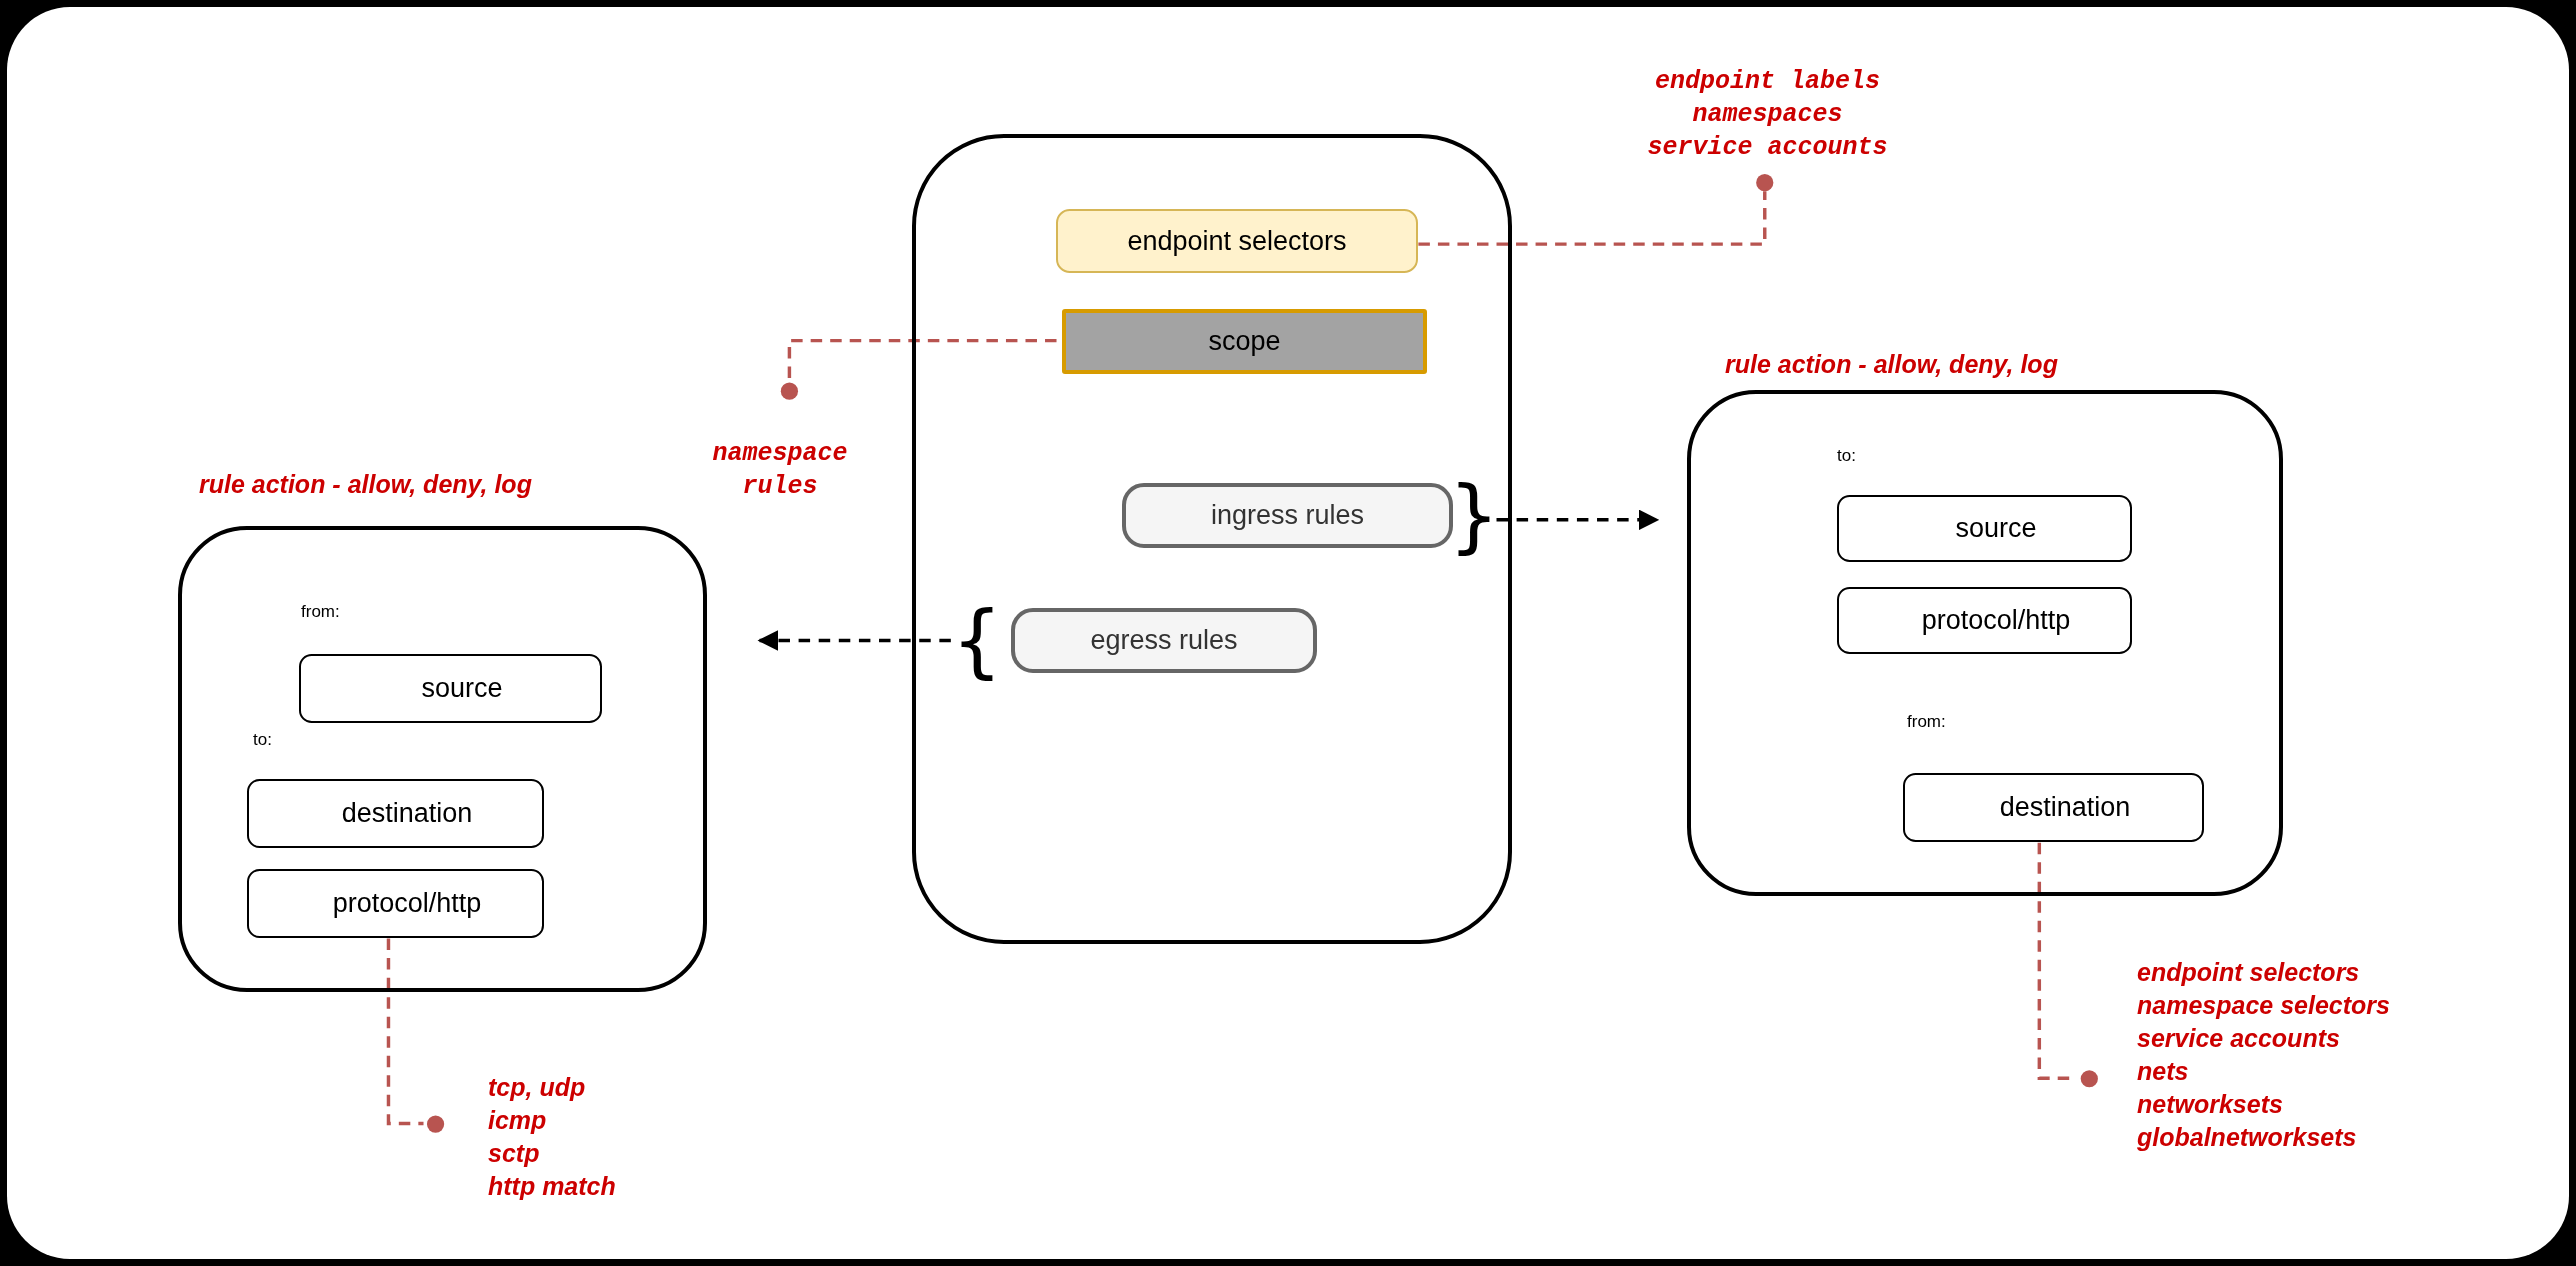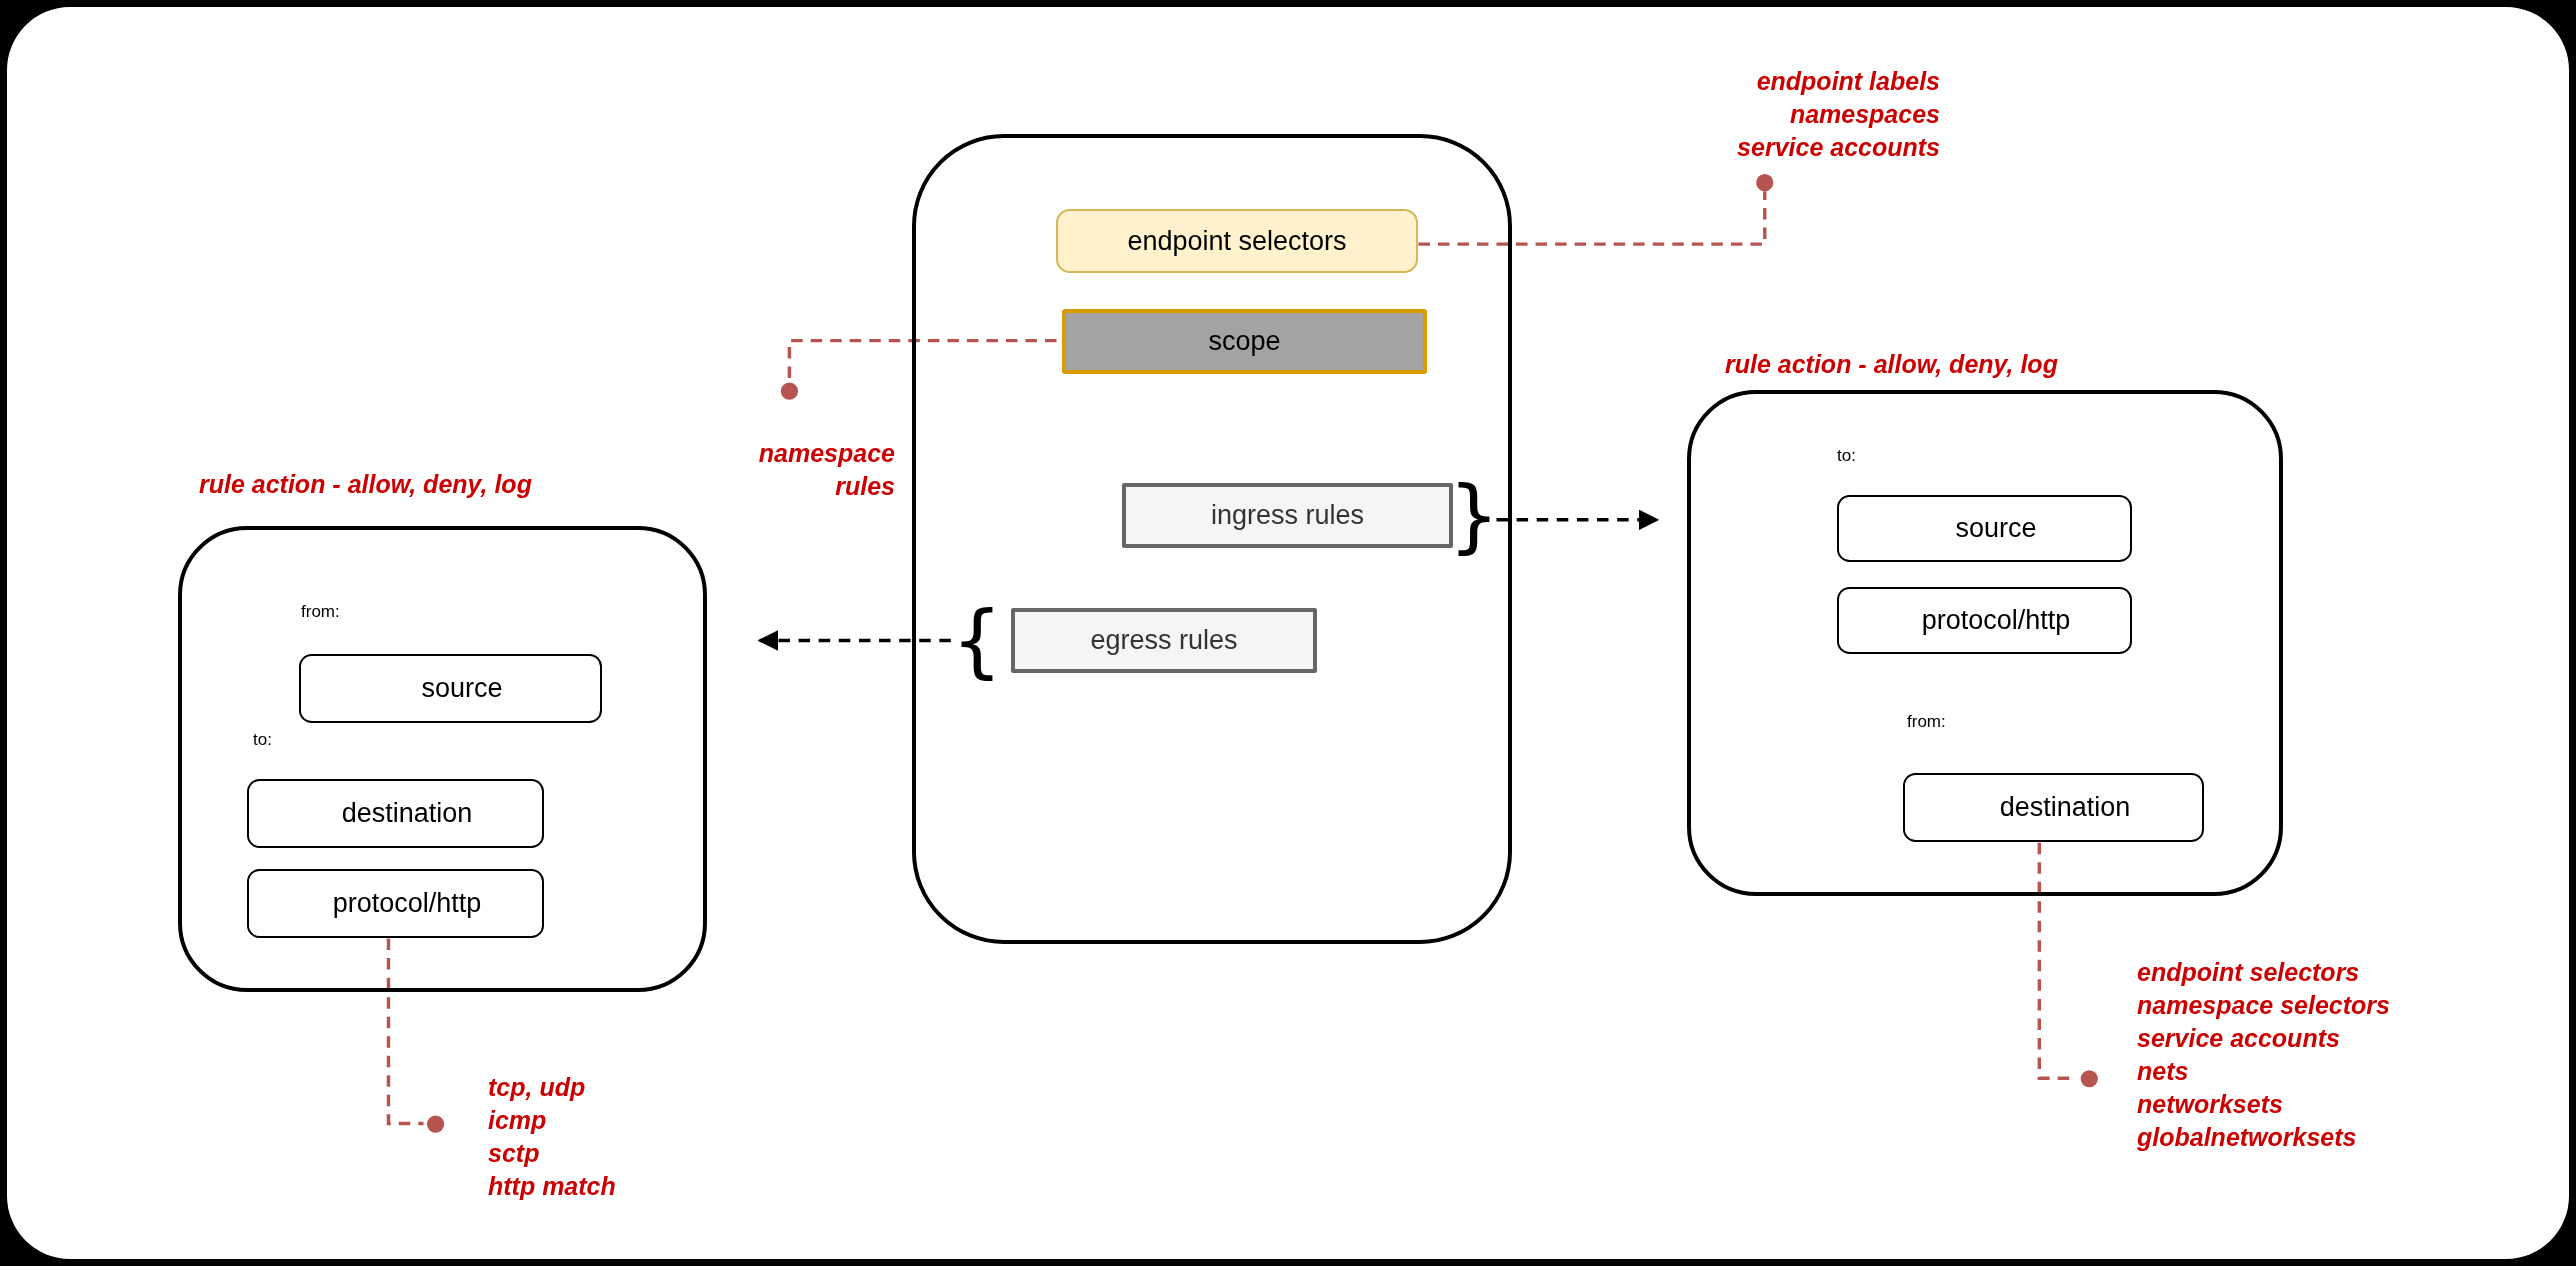--- a/index.html
+++ b/index.html
@@ -17,35 +17,35 @@
   }
   .node{
     display:flex;align-items:center;justify-content:center;
     font-size:27px;color:#000;white-space:nowrap;
   }
   .small-box{
     background:#fff;border:2.9px solid #000;border-radius:12.6px;padding-left:23px;
   }
   .ep-box{background:#FFF2CC;border:2.9px solid #D6B656;border-radius:13.8px;}
   .scope-box{background:#a3a3a3;border:4px solid #D79B00;border-radius:3px;margin-left:6px;}
-  .rules-box{background:#F5F5F5;border:4px solid #666666;border-radius:2px;color:#333;}
+  .rules-box{background:#F5F5F5;border:4px solid #666666;border-radius:22px;color:#333;}
   .plain-label{
     font-size:17px;color:#000;white-space:nowrap;
   }
   .red-note{
     font-size:25px;font-weight:bold;font-style:italic;color:#CC0000;
     line-height:33px;white-space:nowrap;
   }
   .red-note.tight{line-height:33px;}
   .brace{
     font-family:"DejaVu Sans",sans-serif;font-size:80px;color:#000;
     line-height:98px;text-align:center;font-weight:400;
   }
   svg.connectors{position:absolute;left:0;top:0;}
-  .center-text{text-align:right;}
+  .center-text{text-align:center;font-family:Liberation Mono, monospace;}
 </style>
 </head>
 <body>
 
 <div class="canvas"></div>
 
 <svg class="connectors" width="2576" height="1266" viewBox="0 0 4484 2204">
   <defs>
     <marker id="arrow" viewBox="0 0 10 10" refX="9" refY="5" markerWidth="6" markerHeight="6" orient="auto-start-reverse">
       <path d="M0,0 L10,5 L0,10 z" fill="#000"></path>

